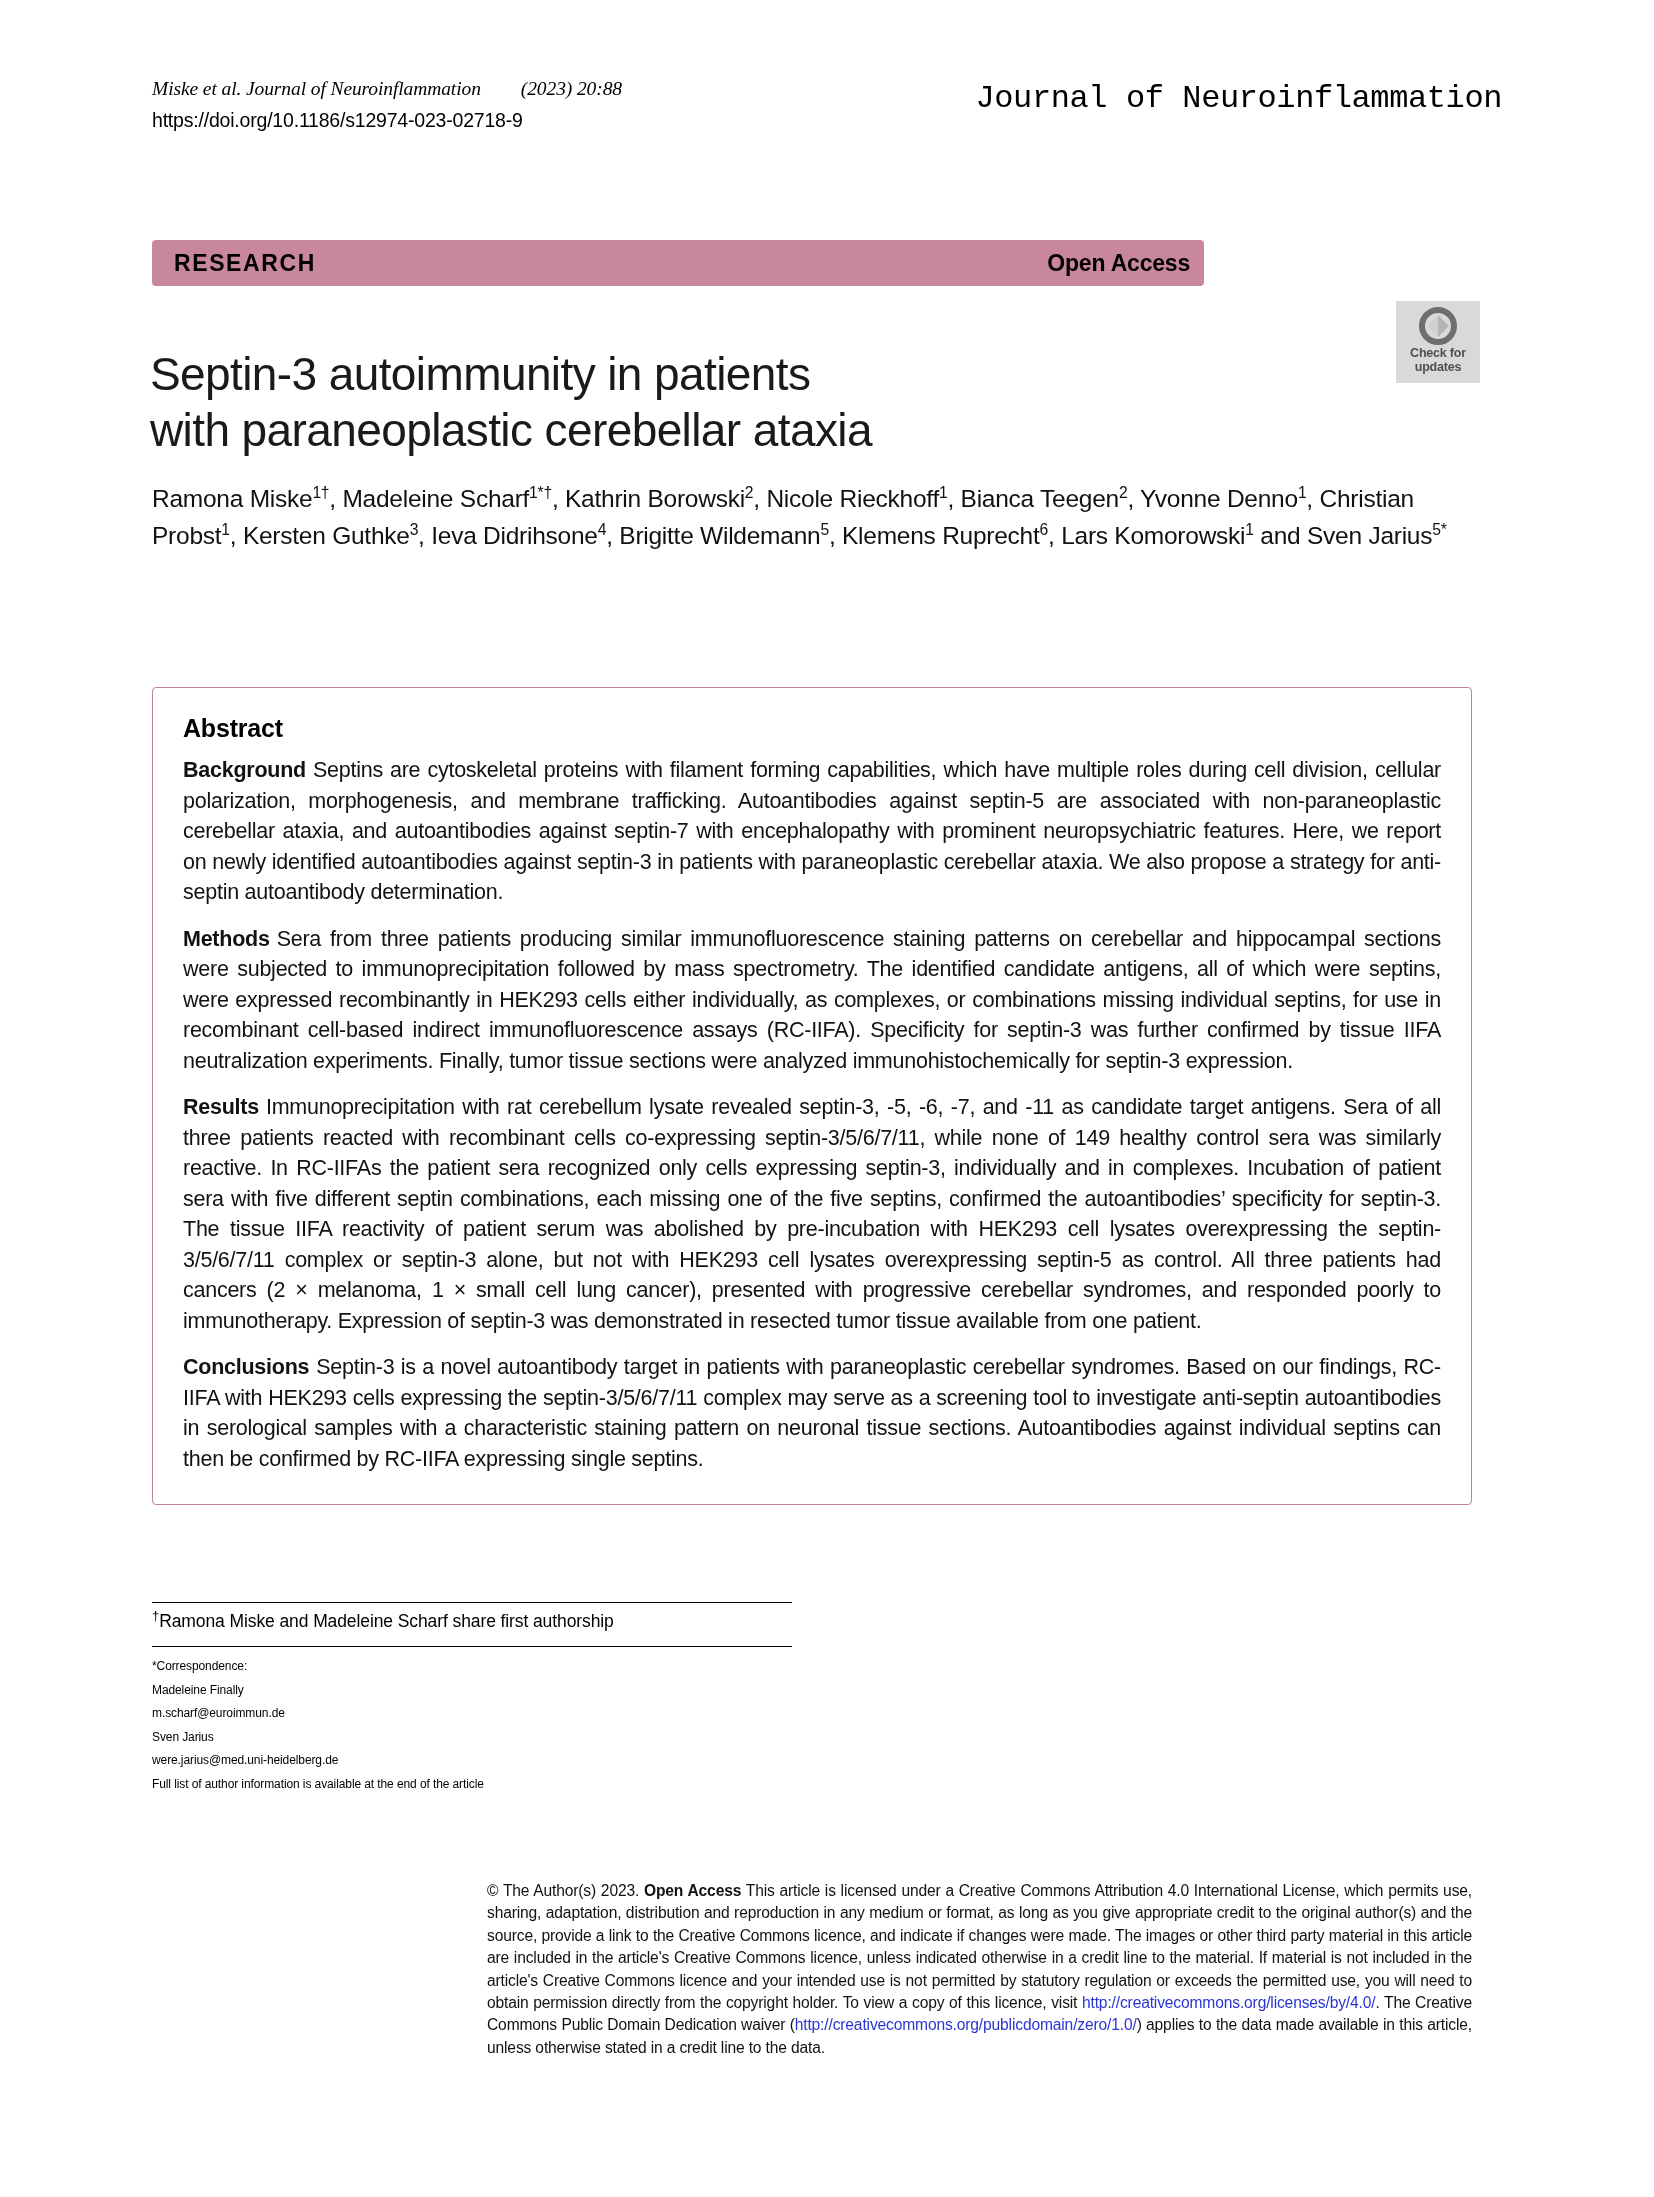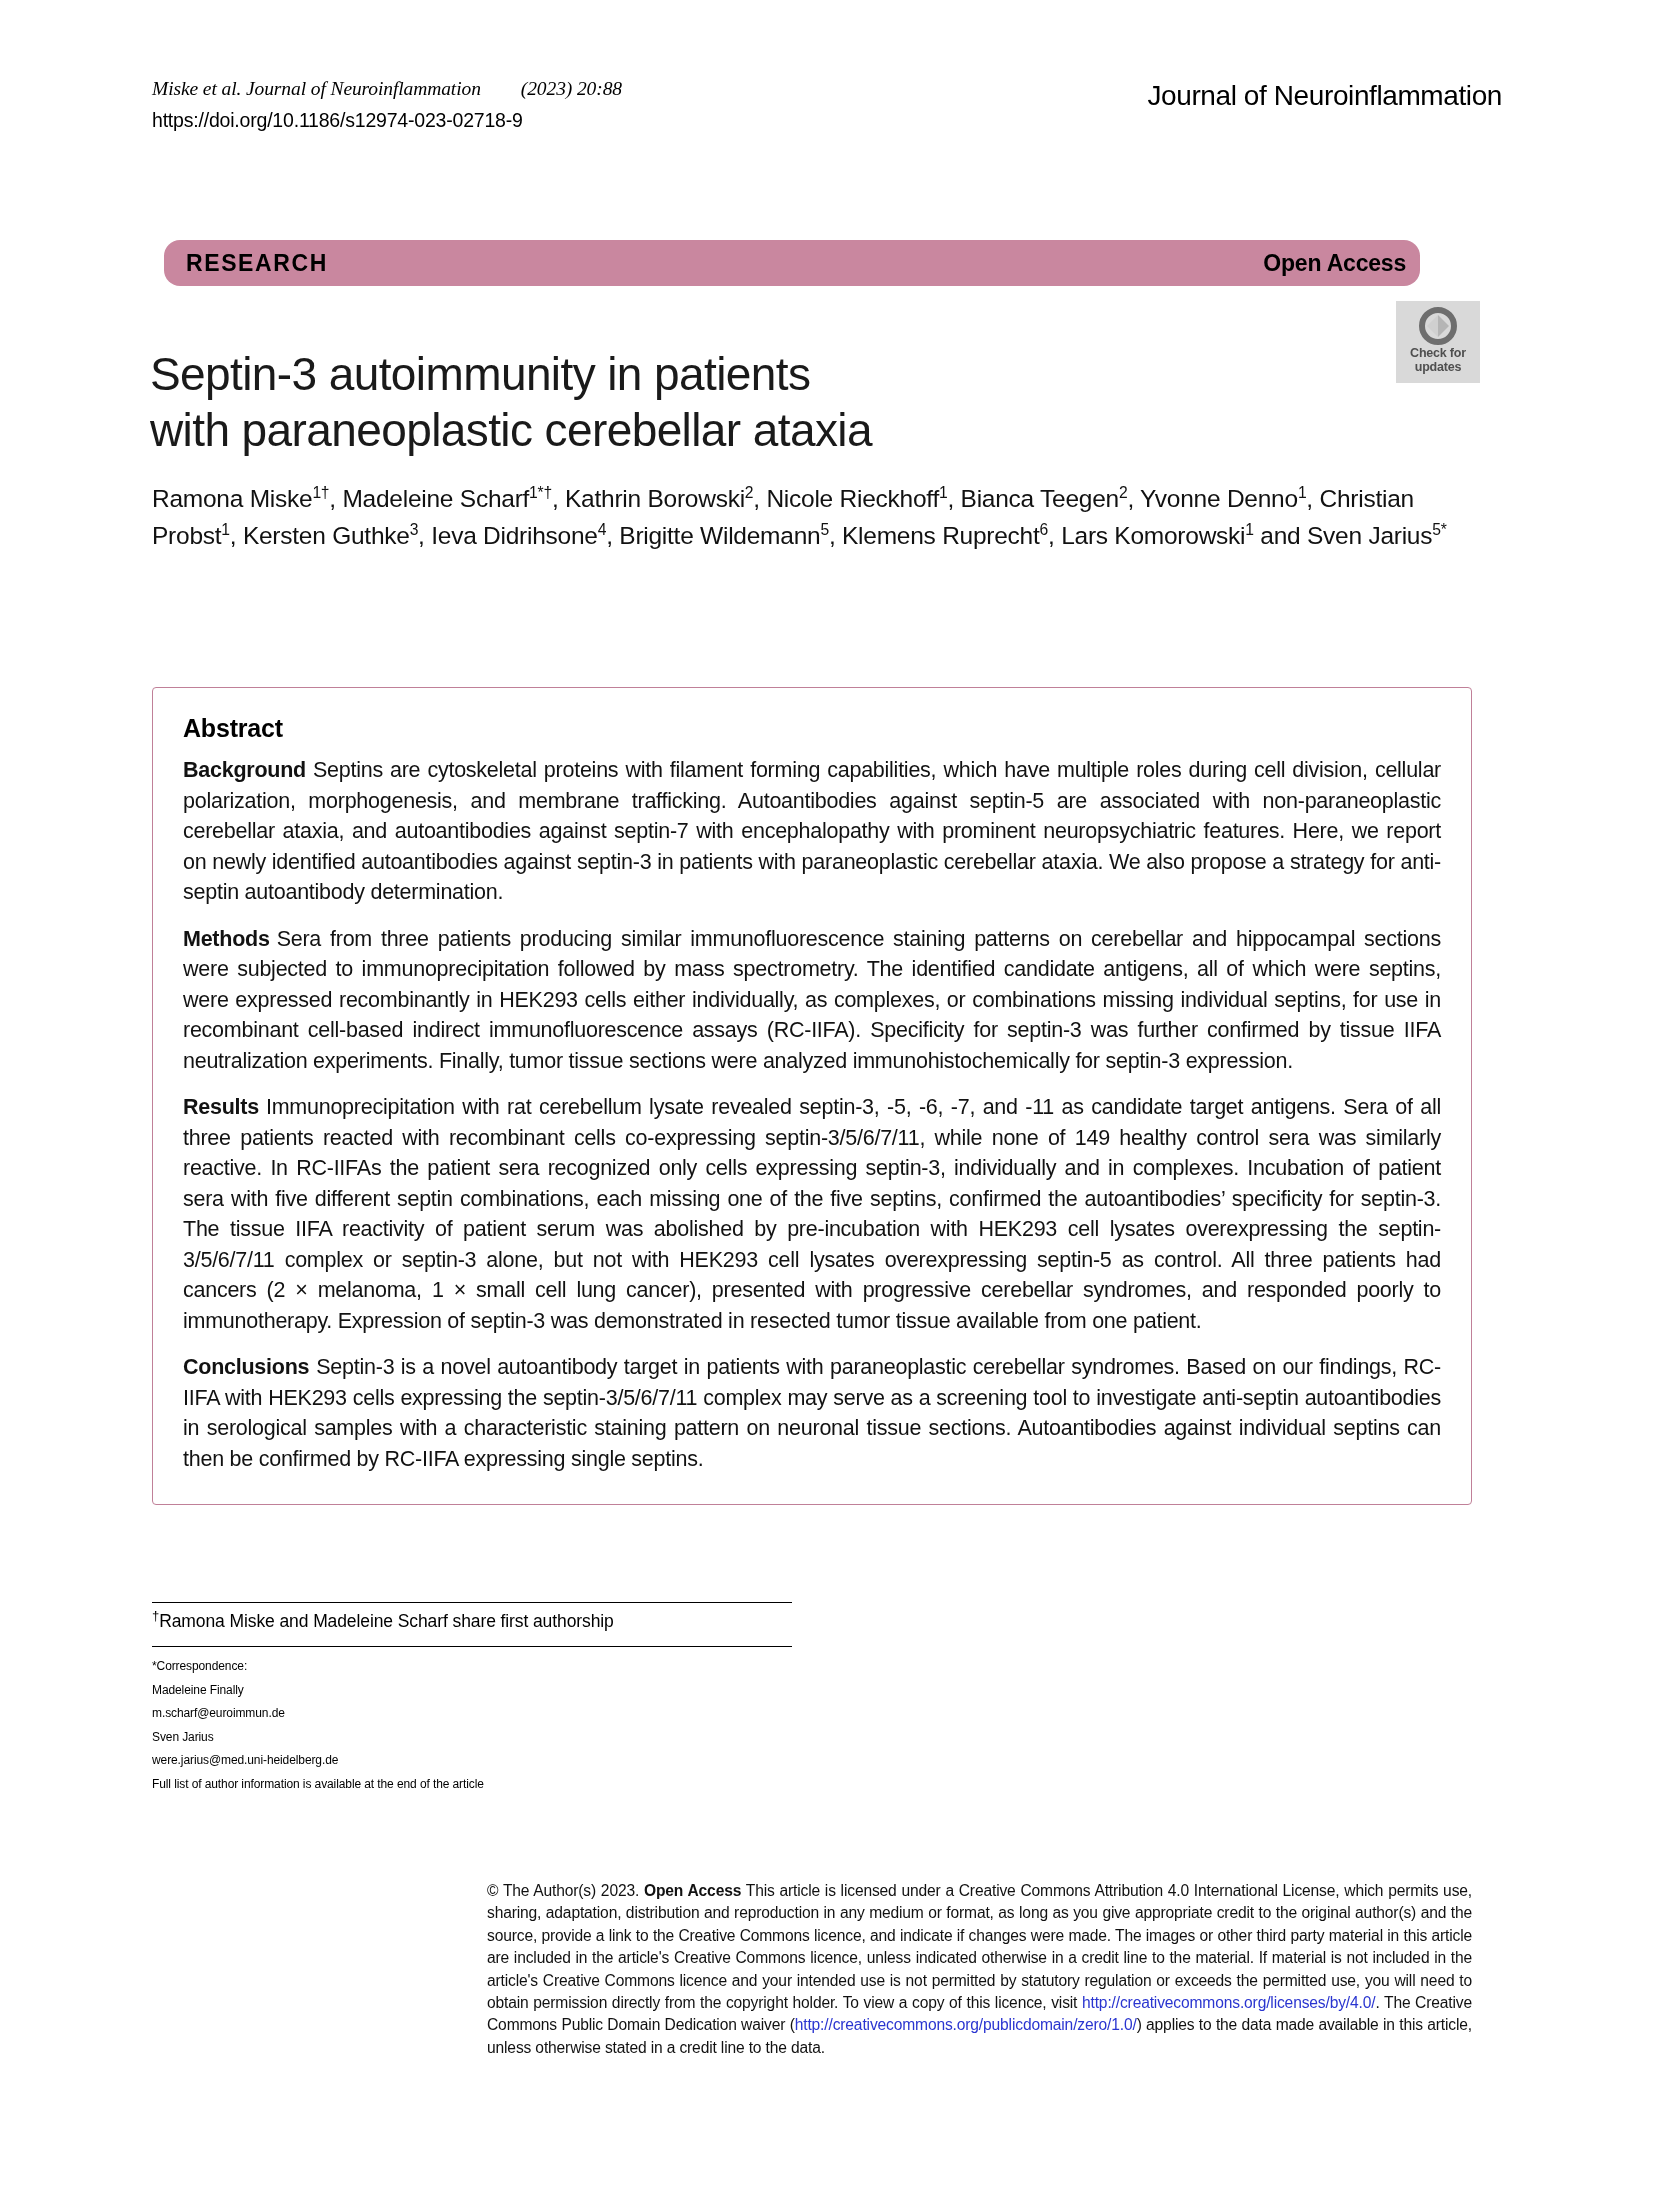--- a/index.html
+++ b/index.html
@@ -49,34 +49,34 @@
     top: 31px;
     font-size: 19.5px;
     font-family: "Liberation Sans", sans-serif;
     letter-spacing: -0.2px;
     white-space: nowrap;
   }
   .runhead-right {
     position: absolute;
     right: 0;
     top: 2px;
-    font-size: 28px;
-    font-family: Liberation Sans, sans-serif;
+    font-size: 32px;
+    font-family: Liberation Mono, monospace;
     letter-spacing: -0.4px;
     white-space: nowrap;
   }
 
   
   .banner {
     position: absolute;
-    left: 164px;
+    left: 152px;
     top: 240px;
-    width: 1256px;
+    width: 1052px;
     height: 46px;
-    border-radius: 16px;
+    border-radius: 4px;
     box-sizing: border-box;
   }
   .banner-label {
     position: absolute;
     left: 22px;
     top: 50%;
     transform: translateY(-50%);
     font-size: 23px;
     font-weight: bold;
     letter-spacing: 1.6px;

